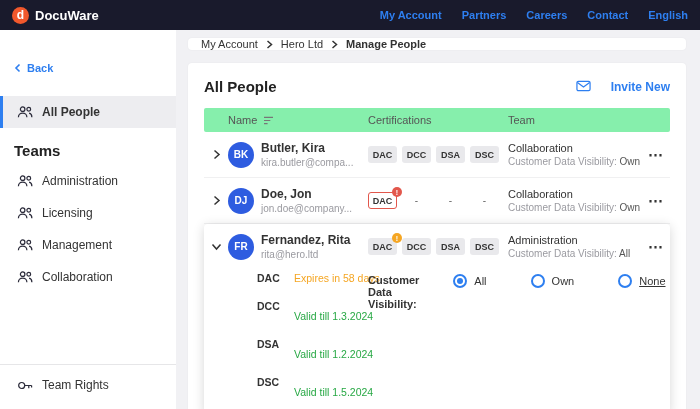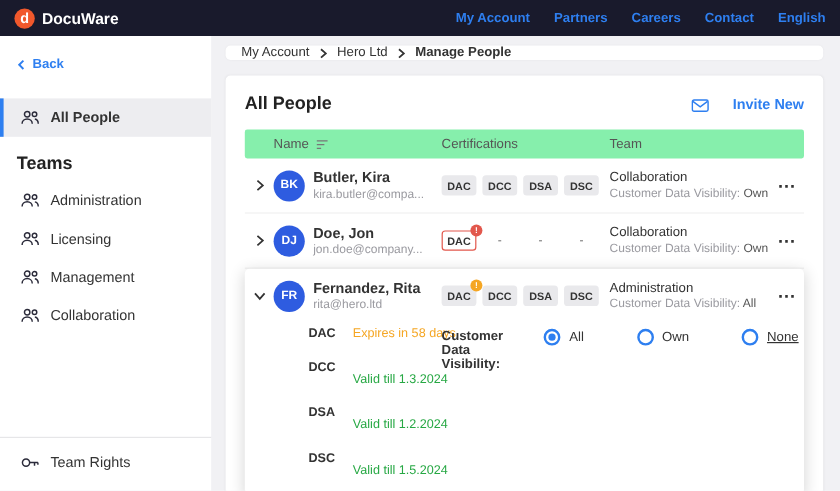--- a/index.html
+++ b/index.html
@@ -10,40 +10,40 @@
   .topbar { height:30px; background:#191a2c; display:flex; align-items:center; justify-content:space-between; padding:0 12px; }
   .brand { display:flex; align-items:center; gap:6px; color:#fff; font-weight:bold; font-size:13px; }
   .logo { width:17px; height:17px; border-radius:50%; background:#f1582c; color:#fff; display:flex; align-items:center; justify-content:center; font-size:12px; font-weight:bold; line-height:1; }
   .topnav { display:flex; gap:20px; }
   .topnav a { color:#2e7ff0; font-size:11px; font-weight:bold; text-decoration:none; }
 
   
   .page-body { display:flex; height:379px; }
 
   
-  .sidebar { width:176px; background:#fff; display:flex; flex-direction:column; padding-top:12px; flex-shrink:0; }
+  .sidebar { width:176px; background:#fff; display:flex; flex-direction:column; padding-top:26px; flex-shrink:0; }
   .back-link { display:flex; align-items:center; gap:5px; color:#2e7ff0; font-size:11px; font-weight:bold; text-decoration:none; padding:6px 14px 10px; }
   .side-item { display:flex; align-items:center; gap:9px; padding:9px 14px; font-size:12px; color:#333; cursor:pointer; border-left:3px solid transparent; }
   .side-item.selected { background:#ededf0; border-left-color:#2e7ff0; font-weight:bold; }
   .side-item svg { flex-shrink:0; }
   .teams-heading { font-size:15px; font-weight:bold; color:#222; padding:14px 14px 6px; }
   .sidebar-bottom { margin-top:auto; border-top:1px solid #e6e6e8; padding:4px 0 8px; }
 
   
   .content { flex:1; padding:8px 14px 0 12px; display:flex; flex-direction:column; gap:13px; min-width:0; }
   .card { background:#fff; border-radius:4px; box-shadow:0 0 2px rgba(0,0,0,.05); }
 
   .breadcrumb { height:27px; display:flex; align-items:center; gap:8px; padding:0 13px; font-size:11px; }
   .breadcrumb a { color:#333; text-decoration:none; }
   .breadcrumb .current { font-weight:bold; }
 
   .panel { flex:1; padding:15px 16px 0; margin-bottom:17px; }
   .panel-head { display:flex; align-items:center; justify-content:space-between; }
   .panel-title { font-size:15px; font-weight:bold; color:#222; }
-  .invite-link { display:flex; align-items:flex-end; gap:20px; color:#2e7ff0; font-size:12px; font-weight:bold; text-decoration:none; }
+  .invite-link { display:flex; align-items:flex-start; gap:20px; color:#2e7ff0; font-size:12px; font-weight:bold; text-decoration:none; }
 
   
   .grid-cols { display:grid; grid-template-columns:24px 140px 140px 1fr 28px; align-items:center; }
   .thead { background:#86efac; height:24px; font-size:11px; color:#555; margin-top:13px; border-radius:2px; }
   .th-name { display:flex; align-items:center; gap:6px; }
   .trow { padding:9px 0; border-bottom:1px solid #f0f0f1; }
   .chev { display:flex; justify-content:center; cursor:pointer; }
   .chev svg.down { transform:rotate(90deg); }
   .namecell { display:flex; align-items:center; gap:7px; min-width:0; }
   .avatar { width:26px; height:26px; border-radius:50%; background:#2e5ce0; color:#fff; font-size:10px; font-weight:bold; display:flex; align-items:center; justify-content:center; flex-shrink:0; }

